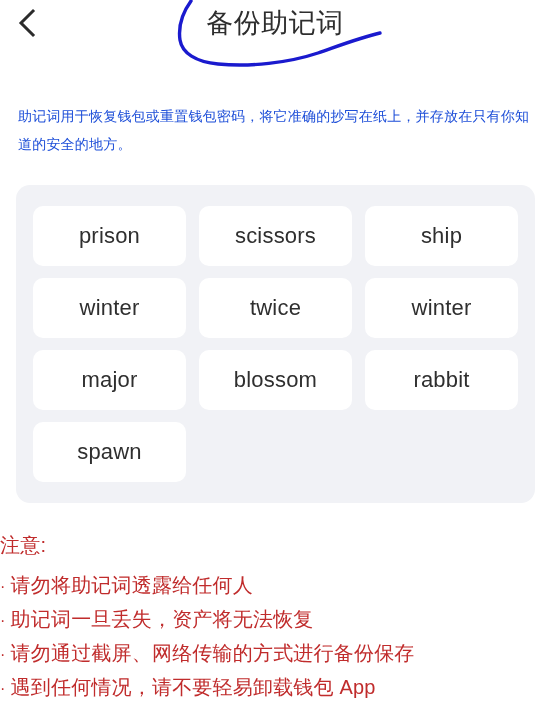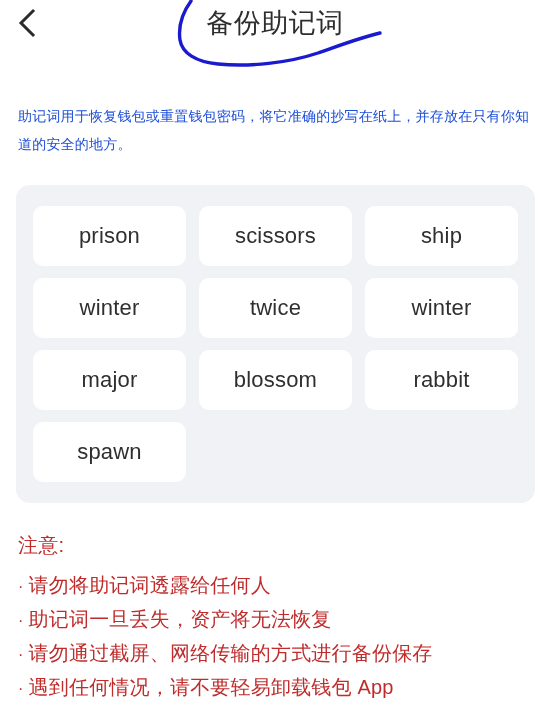--- a/index.html
+++ b/index.html
@@ -83,21 +83,21 @@
     align-items: center;
     justify-content: center;
     font-size: 22px;
     color: #2f2f2f;
     letter-spacing: 0.2px;
     cursor: default;
   }
 
   
   .warnings {
-    margin: 28px 18px 0 18px;
+    margin: 28px 18px 0 0;
     color: #c02c2c;
   }
   .warn-title {
     font-size: 20px;
     line-height: 28px;
     margin-bottom: 10px;
     letter-spacing: 0.2px;
   }
   .warn-item {
     font-size: 20px;

